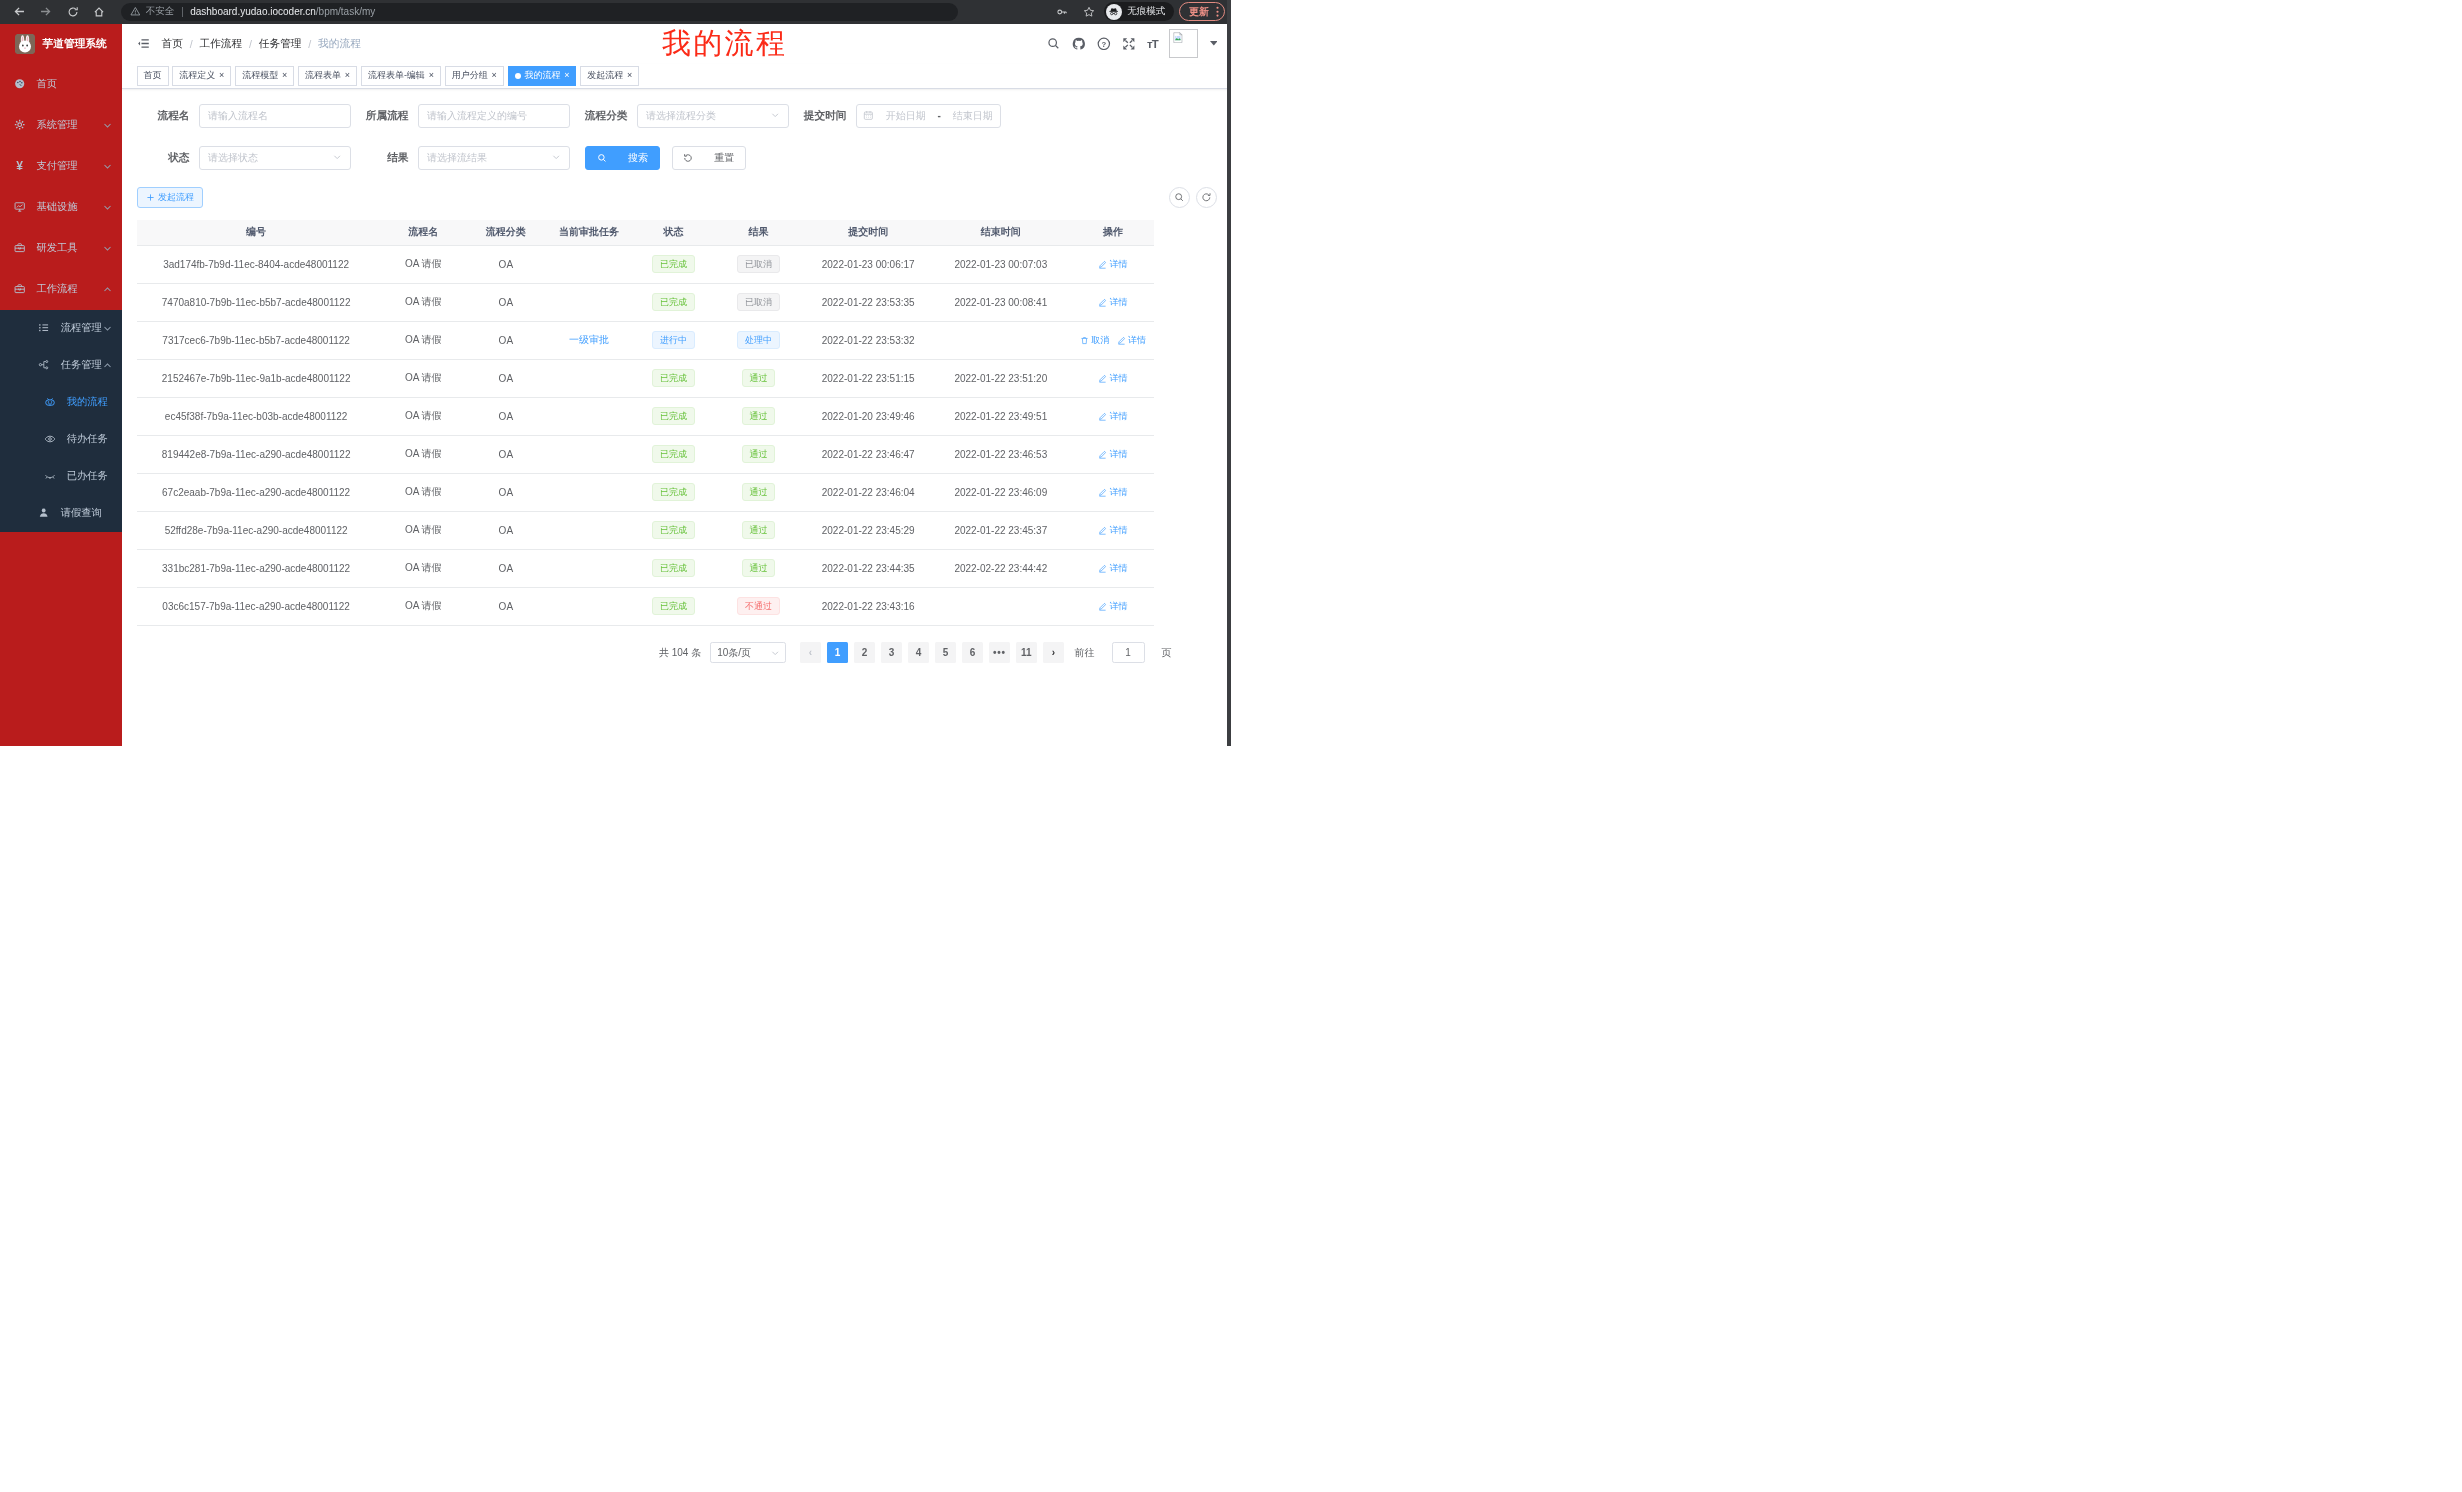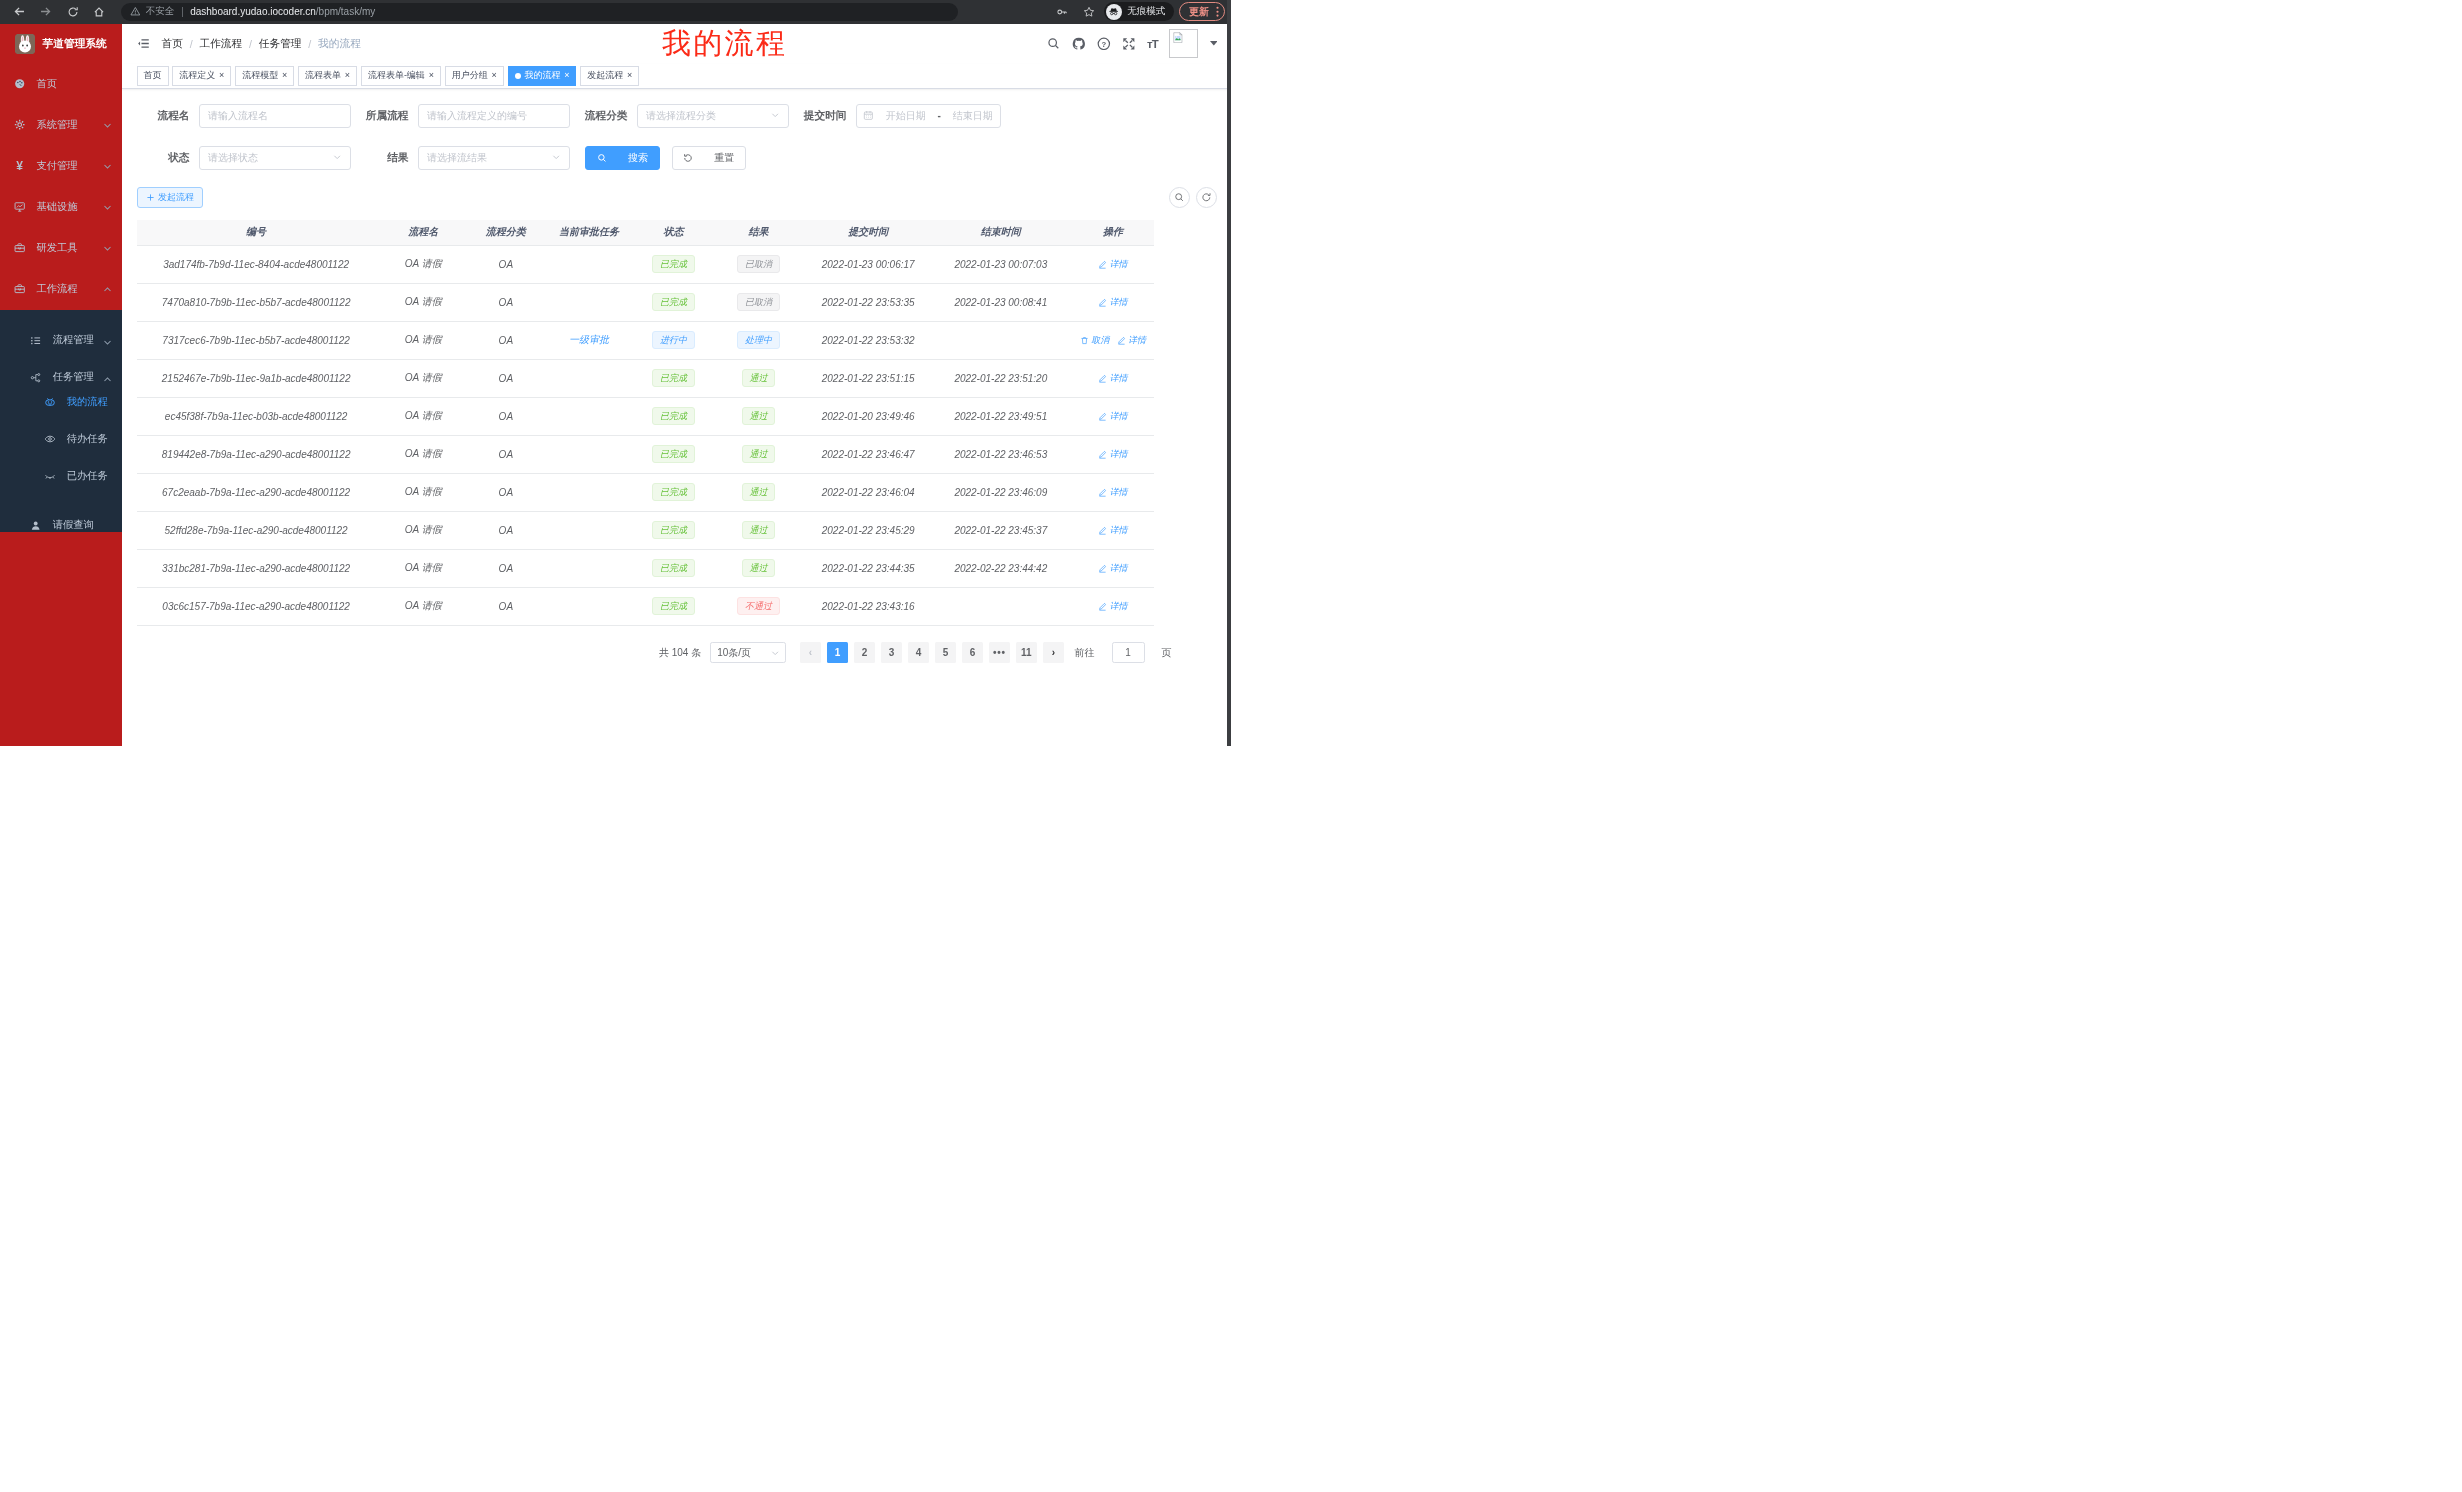--- a/index.html
+++ b/index.html
@@ -24,21 +24,21 @@
   
   .app { display:flex; height:723px; position:relative; }
   .sidebar { width:122px; flex:0 0 auto; background:#b91c1c; color:#bfcbd9; font-size:10.3px; overflow:hidden; }
   .logo-row { height:40px; display:flex; align-items:center; padding-left:15px; gap:7.6px; }
   .logo-title { color:#fff; font-weight:700; font-size:10.7px; white-space:nowrap; }
   .menu-item { height:41px; display:flex; align-items:center; cursor:pointer; white-space:nowrap; }
   .menu-item .mi-ico { display:flex; align-items:center; justify-content:center; width:12px; color:#b4bfcc; }
   .menu-item .mi-label { margin-left:10.7px; }
   .menu-item .chev { margin-left:auto; margin-right:10px; color:#93a1b1; display:flex; }
   .lvl1 { padding-left:13.7px; }
-  .lvl2 { padding-left:30px; height:37px;align-items:flex-end; }
+  .lvl2 { padding-left:38px; height:37px; }
   .lvl3 { padding-left:44px; height:37px; }
   .dark-bg { background:#1f2d3d; }
   .menu-item.active, .menu-item.active .mi-ico { color:#409eff; }
 
   .main { flex:1; min-width:0; display:flex; flex-direction:column; background:#fff; position:relative; }
 
   
   .header { height:40px; display:flex; align-items:center; padding:0 13.7px 0 14.5px; position:relative; }
   .hamburger { color:#5a5e66; display:flex; margin-right:12px; }
   .crumbs { display:flex; align-items:center; gap:6.8px; font-size:10.7px; color:#303133; }
@@ -70,21 +70,21 @@
   .btn-search { background:#409eff; color:#fff; padding:0 11.4px; margin-left:15px; border:0.8px solid #409eff; }
   .btn-reset { background:#fff; color:#606266; padding:0 10.7px; margin-left:11.4px; border:0.8px solid #dcdfe6; }
 
   
   .toolbar { display:flex; align-items:center; margin-top:17.5px; }
   .btn-create { height:21px; padding:0 8.4px; border:0.8px solid #a0cfff; background:#ecf5ff; color:#409eff; border-radius:3px; font-size:9px; display:inline-flex; align-items:center; gap:3px; cursor:pointer; }
   .tool-circles { margin-left:auto; display:flex; gap:6px; }
   .circle-btn { width:21px; height:21px; border-radius:50%; border:0.8px solid #dcdfe6; color:#606266; display:flex; align-items:center; justify-content:center; cursor:pointer; background:#fff; }
 
   
-  table.grid { margin-top:12px; width:1017px; border-collapse:collapse; table-layout:fixed;font-style:italic; }
+  table.grid { margin-top:12px; width:1017px; border-collapse:collapse; table-layout:fixed; }
   .grid th { height:25px; background:#f8f8f9; font-size:10px; color:#515a6e; font-weight:600; text-align:center; }
   .grid td { height:38px; text-align:center; font-size:10px; color:#606266; border-bottom:0.8px solid #e8eaec; white-space:nowrap; overflow:hidden; }
   .grid thead th { border-bottom:0.8px solid #e8eaec; }
   .badge { display:inline-block; height:18px; line-height:16.7px; padding:0 6.8px; border-radius:3px; font-size:9px; border:0.8px solid transparent; }
   .tag-success { background:#f0f9eb; border-color:#e1f3d8; color:#67c23a; }
   .tag-info    { background:#f4f4f5; border-color:#e9e9eb; color:#909399; }
   .tag-primary { background:#ecf5ff; border-color:#d9ecff; color:#409eff; }
   .tag-danger  { background:#fef0f0; border-color:#fde2e2; color:#f56c6c; }
   .cell-link { color:#409eff; cursor:pointer; }
   .act-link { color:#409eff; font-size:9px; display:inline-flex; align-items:center; gap:2.3px; cursor:pointer; margin:0 3.8px; }

